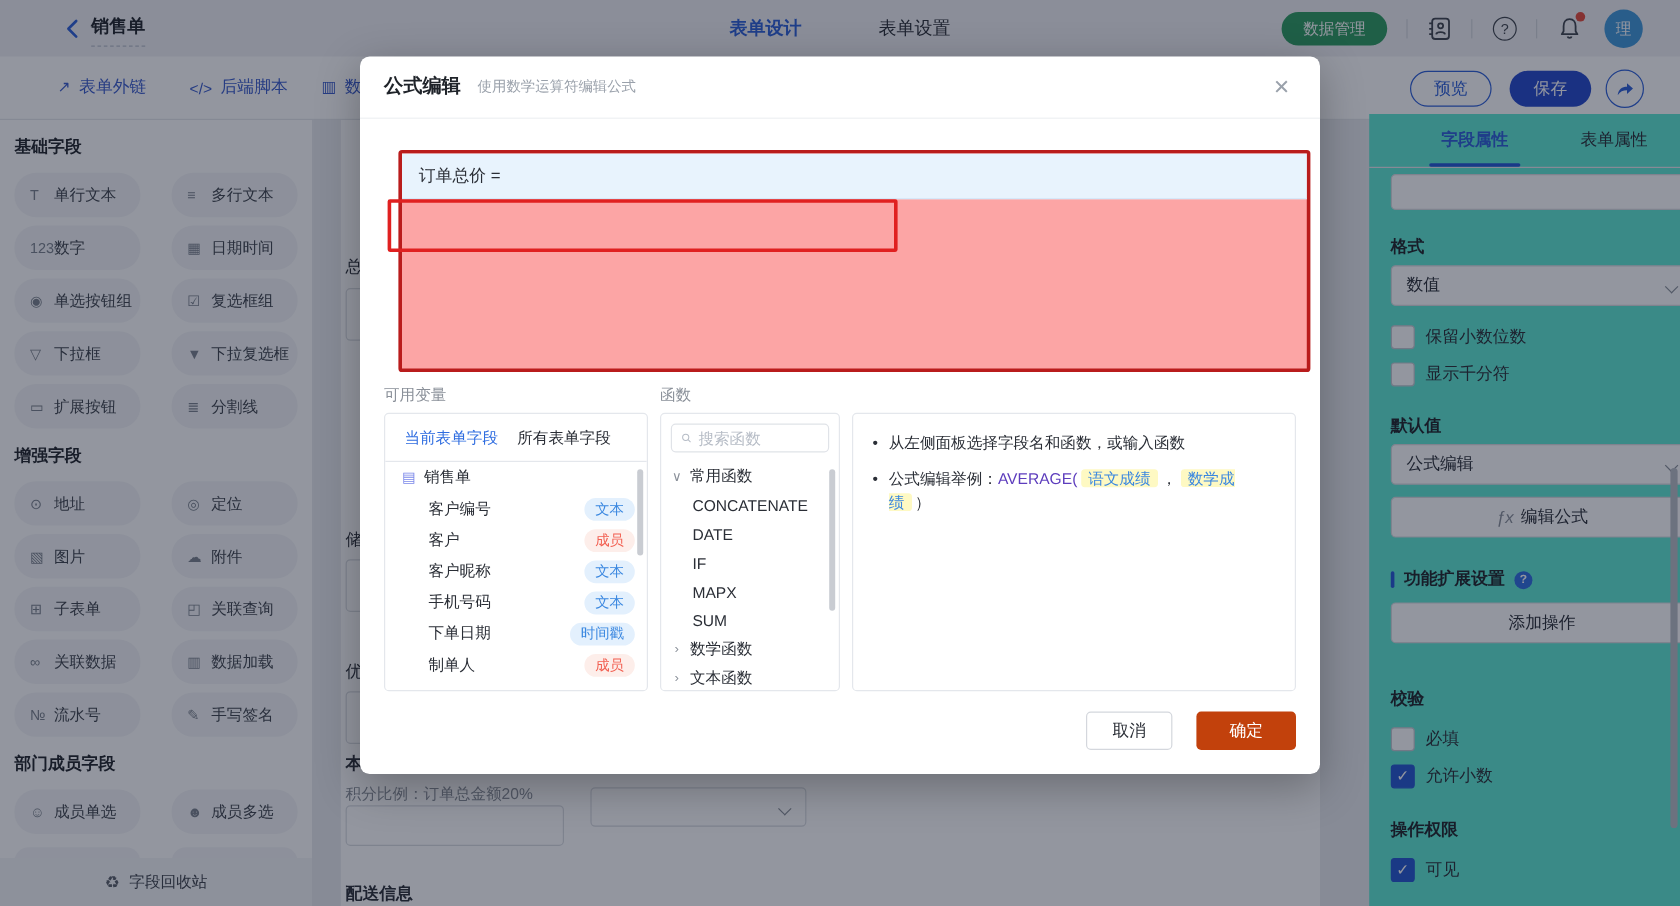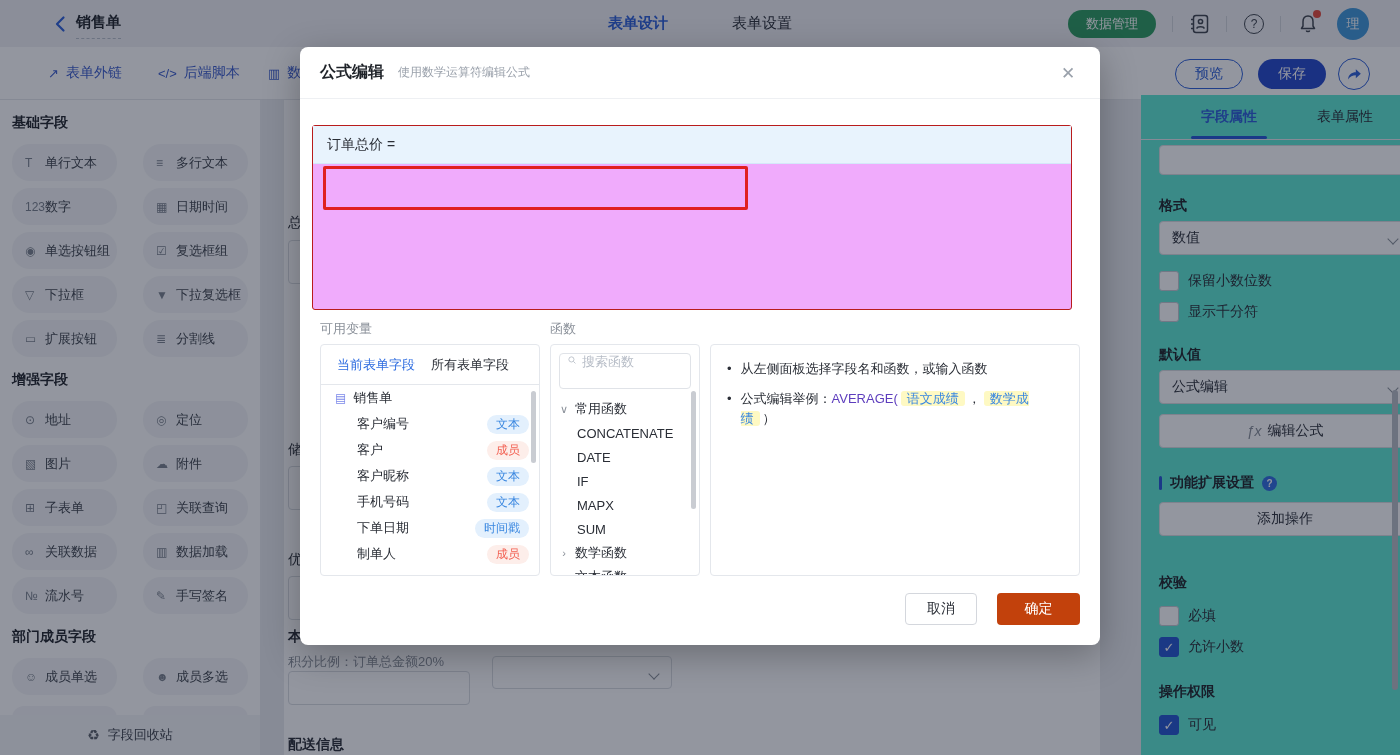--- a/index.html
+++ b/index.html
@@ -72,21 +72,21 @@
   
   #overlay{position:absolute;left:0;top:0;width:1400px;height:755px;background:rgba(15,23,42,0.45);z-index:50;}
 
   
   #modal{position:absolute;left:300px;top:47px;width:800px;height:598px;background:#fff;border-radius:8px;box-shadow:0 10px 36px rgba(0,0,0,.28);z-index:100;}
   #modal-header{position:absolute;left:0;top:0;width:800px;height:52px;border-bottom:1px solid #eef0f3;display:flex;align-items:center;padding:0 20px;}
   #modal-title{font-size:16px;font-weight:bold;color:#1f2329;}
   #modal-subtitle{font-size:12px;color:#9aa1ab;margin-left:14px;}
   #modal-close{position:absolute;right:22px;top:16px;width:20px;height:20px;font-size:17px;color:#9aa1ab;display:flex;align-items:center;justify-content:center;cursor:pointer;}
 
-  #editor{position:absolute;left:12px;top:78px;width:760px;height:185px;border:1px solid #b91c1c;border-radius:3px;background:#f0abfc;}
+  #editor{position:absolute;left:32px;top:78px;width:760px;height:185px;border:3px solid #b91c1c;border-radius:3px;background:#fca5a5;}
   #editor-name{height:38px;background:#e8f3fd;border-bottom:1px solid #d5e8fa;display:flex;align-items:center;padding:0 14px;font-size:14px;color:#2a2e36;}
   #editor-body{padding:18px 12px;font-family:"DejaVu Sans Mono","Liberation Mono",monospace;font-size:13px;color:#2f49b8;cursor:text;}
   .chip{display:inline-block;background:#e6f1fc;color:#3a87e0;font-family:"Liberation Sans","DejaVu Sans",sans-serif;font-size:13px;padding:1px 7px;margin:0 3px;border-radius:3px;cursor:pointer;}
   #red-box{position:absolute;left:23px;top:119px;width:425px;height:44px;border:3px solid #e02020;border-radius:2px;pointer-events:none;z-index:10;}
 
   .panel-label{position:absolute;top:273px;font-size:13px;color:#8a9099;}
   #vars-label{left:20px;}
   #funcs-label{left:250px;}
   .mpanel{position:absolute;top:297px;height:232px;border:1px solid #e4e7ec;border-radius:4px;background:#fff;overflow:hidden;}
   #vars-panel{left:20px;width:220px;}
@@ -98,21 +98,21 @@
   .vtab.active{color:#2f6de0;}
   .vrow{height:26px;display:flex;align-items:center;padding:0 10px 0 14px;font-size:13px;color:#2a2e36;cursor:pointer;}
   .vrow.child{padding-left:36px;}
   .doc-ic{color:#7c88ea;font-size:12px;margin-right:7px;}
   .badge{margin-left:auto;font-size:12px;padding:1px 9px;border-radius:10px;}
   .badge.blue{color:#3a87e0;background:#e3f0fd;}
   .badge.red{color:#f26052;background:#fdeeea;}
   #vars-scroll{position:absolute;right:3px;top:46px;width:5px;height:72px;background:#c9ccd2;border-radius:3px;}
   #funcs-scroll{position:absolute;right:3px;top:46px;width:5px;height:118px;background:#c9ccd2;border-radius:3px;}
 
-  #func-search{margin:8px;height:36px;border:1px solid #e0e3e8;border-radius:4px;display:flex;align-items:flex-start;padding:0 8px;gap:6px;}
+  #func-search{margin:8px;height:24px;border:1px solid #e0e3e8;border-radius:4px;display:flex;align-items:center;padding:0 8px;gap:6px;}
   #func-search input{border:none;outline:none;width:100px;font-size:13px;color:#2a2e36;font-family:inherit;}
   #func-search input::placeholder{color:#b6bcc6;}
   .fgroup{height:24px;display:flex;align-items:center;padding:0 8px;font-size:13px;color:#2a2e36;gap:6px;cursor:pointer;}
   .fgroup .gch{color:#8a9099;font-size:11px;width:10px;text-align:center;}
   .fitem{height:24px;display:flex;align-items:center;padding:0 8px 0 26px;font-size:13px;color:#2a2e36;cursor:pointer;}
 
   #tips-panel{padding:14px 16px;}
   .tip-line{font-size:13px;color:#2a2e36;line-height:20px;margin-bottom:10px;display:flex;align-items:flex-start;}
   .tip-line .dot{margin-right:9px;color:#2a2e36;}
   .tip-func{color:#5d3dbd;}

